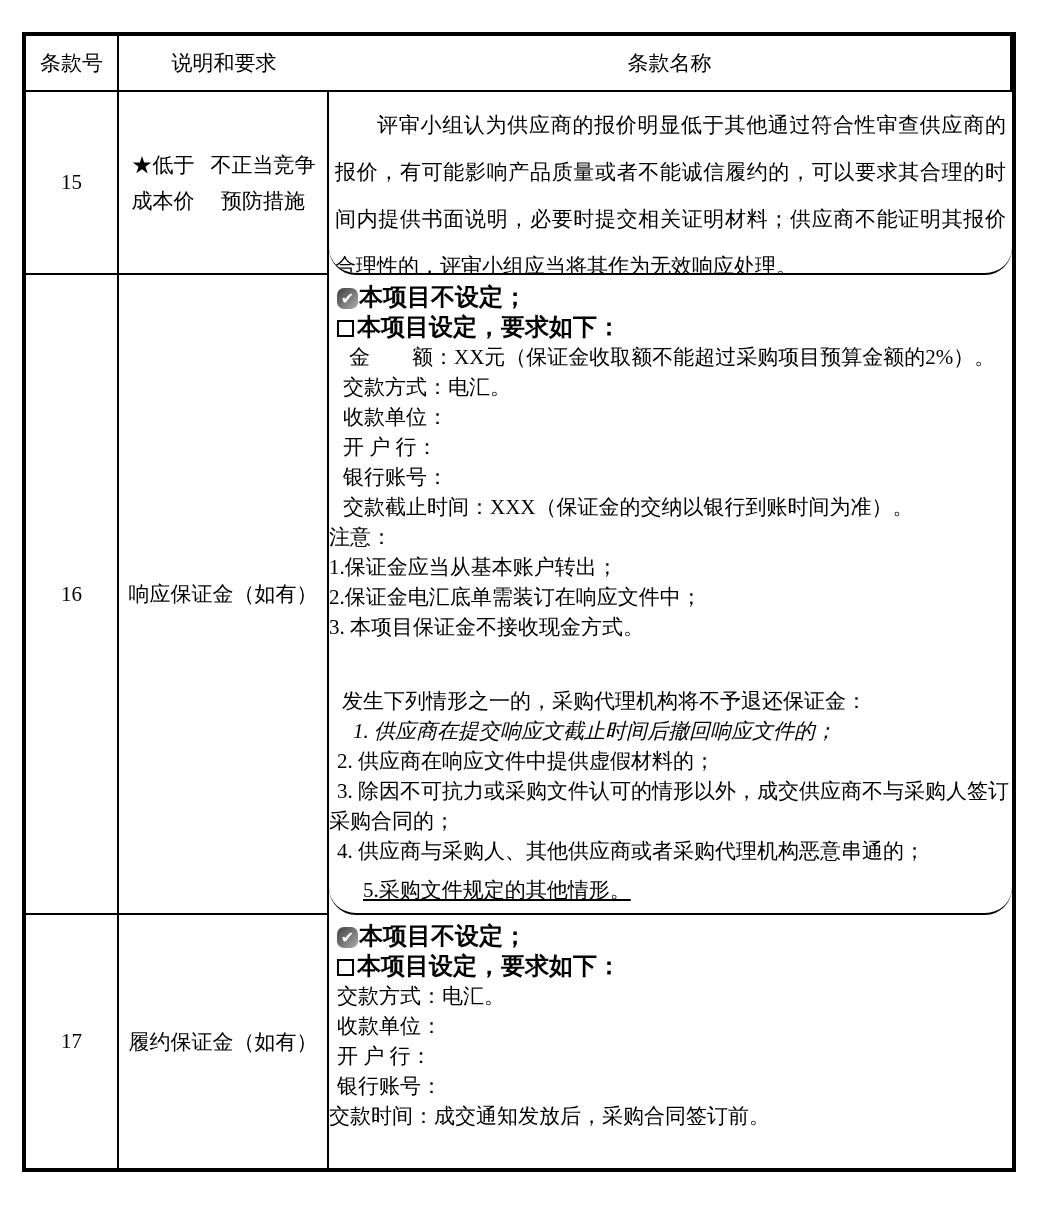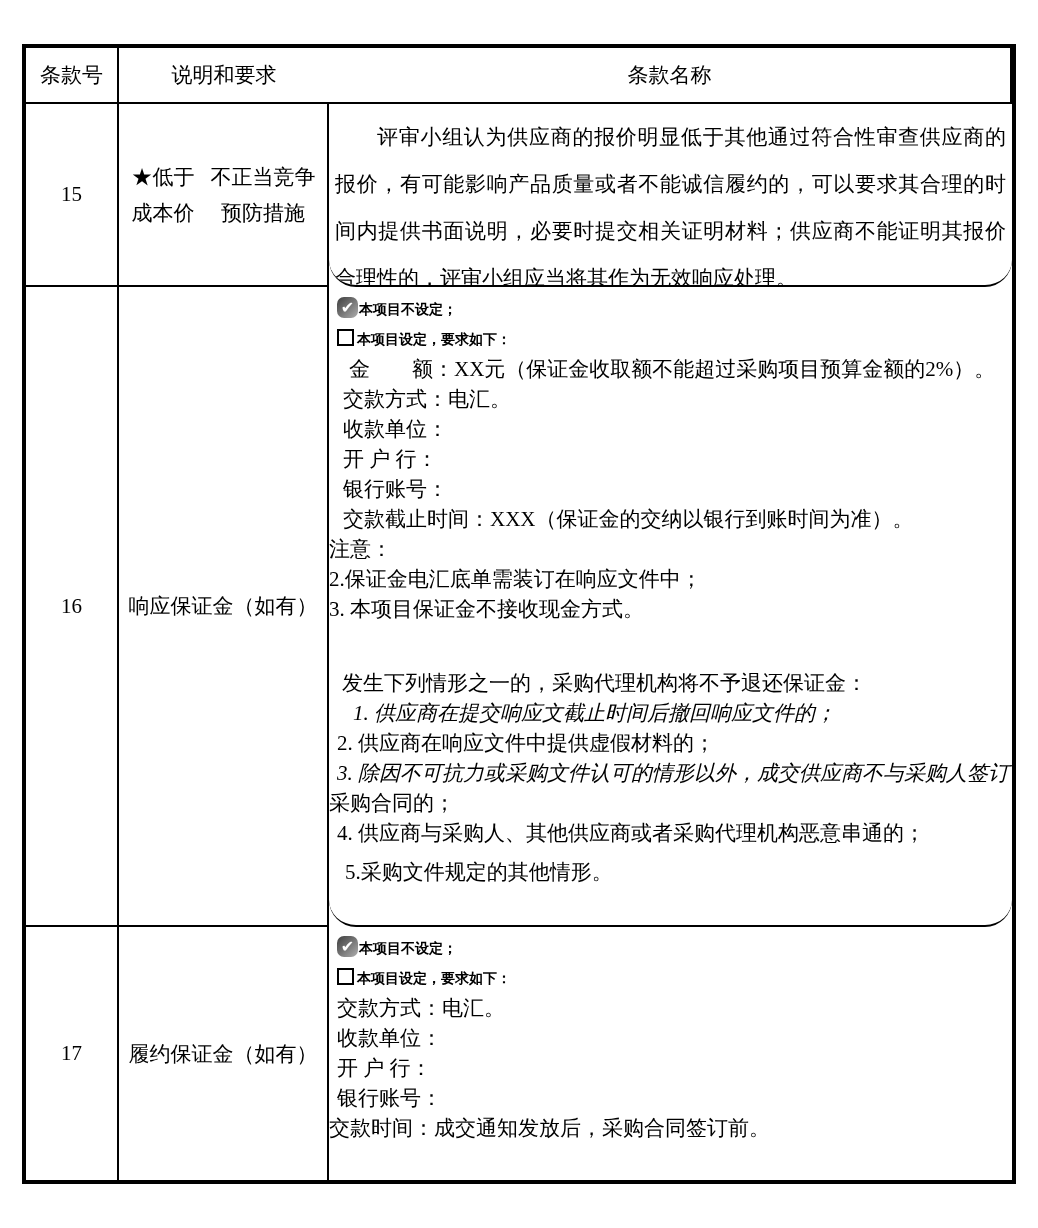--- a/index.html
+++ b/index.html
@@ -3,21 +3,21 @@
 <meta charset="utf-8">
 <style>
   * { margin: 0; padding: 0; box-sizing: border-box; }
   html, body {
     width: 1038px; height: 1228px;
     background: #ffffff;
     font-family: "Liberation Serif", "DejaVu Serif", serif;
     color: #000000;
     overflow: hidden;
   }
-  .page { position: relative; width: 1038px; height: 1140px; background: #fff; margin-top: 12px; }
+  .page { position: relative; width: 1038px; height: 1140px; background: #fff; }
 
   .doc-table {
     position: absolute; left: 22px; top: 32px;
     width: 994px; height: 1140px;
     border: 4px solid #000;
     display: grid;
     grid-template-columns: 93px 210px 1fr;
     grid-template-rows: 56px 183px 640px 1fr;
   }
   .cell {
@@ -44,21 +44,21 @@
   .para {
     padding: 10px 6px 0 6px;
     line-height: 47px;
     text-indent: 2em;
     text-align: justify;
   }
 
   .lines-16 { padding-top: 7px; }
   .lines-17 { padding-top: 6px; }
   .line { line-height: 30px; white-space: pre; }
-  .line.bold { font-weight: bold; font-family: "Liberation Sans", "DejaVu Sans", sans-serif; font-size: 14px; }
+  .line.bold { font-weight: bold; font-family: "Liberation Sans", "DejaVu Sans", sans-serif; font-size: 24px; }
 
   .chk-checked {
     display: inline-block; width: 21px; height: 21px;
     border-radius: 7px;
     background: linear-gradient(135deg, #3e3e3e 0%, #6f6f6f 45%, #aeaeae 100%);
     position: relative;
     vertical-align: -4px;
     margin-right: 1px;
   }
   .chk-checked::after {
@@ -113,29 +113,30 @@
     <div class="cell desc-cell last-col lines-16">
         <div class="line bold" style="padding-left: 8px;"><span class="chk-checked"></span><span>本项目不设定；</span></div>
         <div class="line bold" style="padding-left: 8px;"><span class="chk-unchecked"></span><span>本项目设定，要求如下：</span></div>
         <div class="line" style="padding-left: 20px;"><span>金　　额：XX元（保证金收取额不能超过采购项目预算金额的2%）。</span></div>
         <div class="line" style="padding-left: 14px;"><span>交款方式：电汇。</span></div>
         <div class="line" style="padding-left: 14px;"><span>收款单位：</span></div>
         <div class="line" style="padding-left: 14px;"><span>开 户 行：</span></div>
         <div class="line" style="padding-left: 14px;"><span>银行账号：</span></div>
         <div class="line" style="padding-left: 14px;"><span>交款截止时间：XXX（保证金的交纳以银行到账时间为准）。</span></div>
         <div class="line"><span>注意：</span></div>
+        <div class="line"><span>1.保证金应当从基本账户转出；</span></div>
         <div class="line"><span>2.保证金电汇底单需装订在响应文件中；</span></div>
         <div class="line"><span>3. 本项目保证金不接收现金方式。</span></div>
         <div class="line" style="padding-left: 13px; margin-top: 44px;"><span>发生下列情形之一的，采购代理机构将不予退还保证金：</span></div>
         <div class="line" style="padding-left: 24px; font-style: italic;"><span>1. 供应商在提交响应文截止时间后撤回响应文件的；</span></div>
         <div class="line" style="padding-left: 8px;"><span>2. 供应商在响应文件中提供虚假材料的；</span></div>
-        <div class="line" style="padding-left: 8px; font-style: italic;"><span>3. 除因不可抗力或采购文件认可的情形以外，成交供应商不与采购人签订</span></div>
+        <div class="line" style="padding-left: 8px;"><span>3. 除因不可抗力或采购文件认可的情形以外，成交供应商不与采购人签订</span></div>
         <div class="line"><span>采购合同的；</span></div>
         <div class="line" style="padding-left: 8px;"><span>4. 供应商与采购人、其他供应商或者采购代理机构恶意串通的；</span></div>
-        <div class="line" style="padding-left: 16px; margin-top: 9px;"><span>5.采购文件规定的其他情形。</span></div>
+        <div class="line" style="padding-left: 34px; margin-top: 9px; text-decoration: underline;"><span>5.采购文件规定的其他情形。</span></div>
       </div>
 
     <div class="cell num-cell last-row">
       <span>17</span>
     </div>
     <div class="cell name-cell last-row">
       <div>履约保证金（如有）</div>
     </div>
     <div class="cell desc-cell last-col last-row lines-17">
         <div class="line bold" style="padding-left: 8px;"><span class="chk-checked"></span><span>本项目不设定；</span></div>

